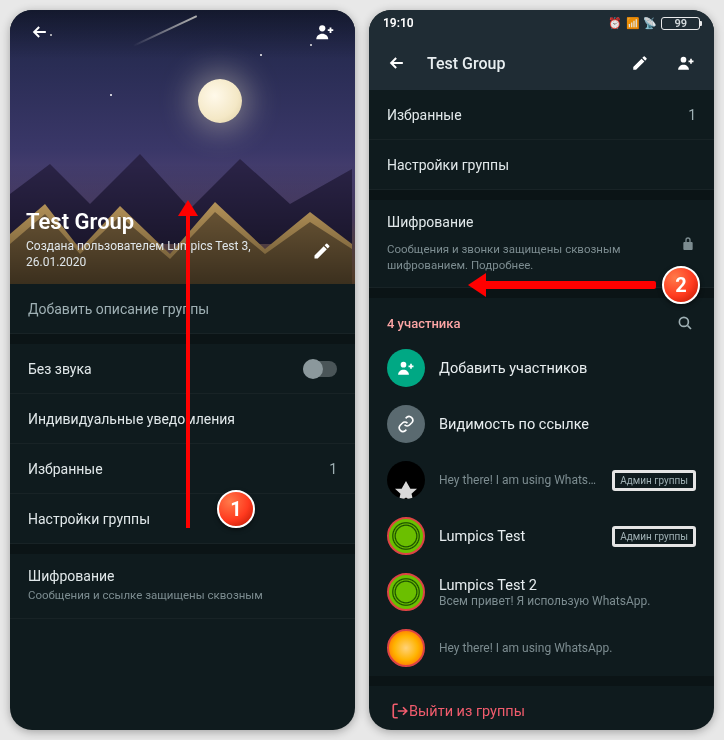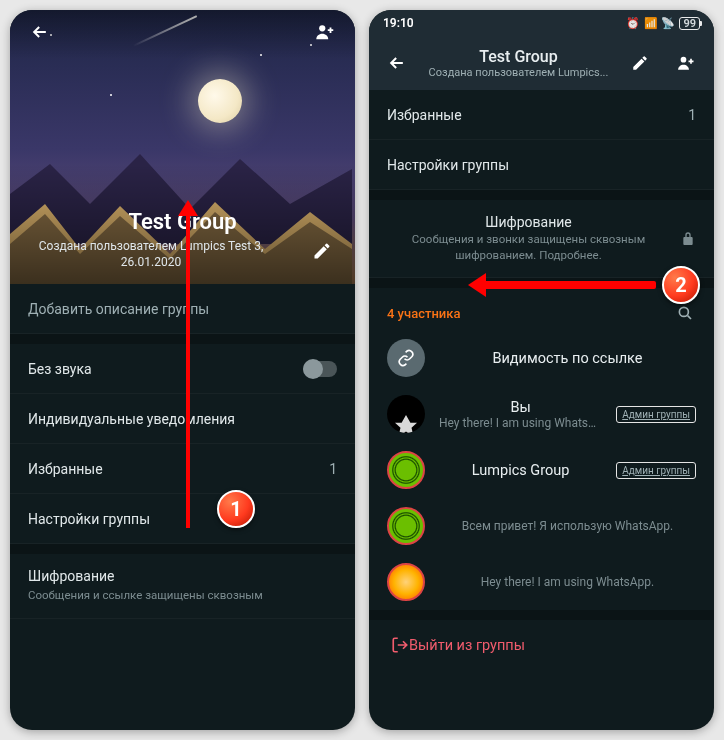--- a/index.html
+++ b/index.html
@@ -15,41 +15,40 @@
   }
   .phone {
     width: 356px;
     height: 720px;
     background: #0f1b1e;
     border-radius: 22px;
     overflow: hidden;
     position: relative;
     color: #e8eef0;
     box-shadow: 0 2px 10px rgba(0,0,0,0.3);
-    text-align: center;
   }
   
   .statusbar {
     height: 26px;
     display: flex;
     align-items: center;
     justify-content: space-between;
     padding: 0 14px;
     font-size: 12px;
     font-weight: 600;
     position: relative;
     z-index: 10;
   }
   .statusbar .time { color: #fff; }
   .status-icons { display: flex; align-items: center; gap: 4px; }
   .status-icons span { font-size: 11px; opacity: 0.9; }
   .battery {
     border: 1px solid #fff;
     border-radius: 3px;
-    padding: 0 3px;
+    padding: 0 12px;
     font-size: 9px;
     line-height: 11px;
     position: relative;
   }
   .battery::after {
     content: "";
     position: absolute;
     right: -3px; top: 3px;
     width: 2px; height: 5px;
     background: #fff;
@@ -158,21 +157,21 @@
     background: #1f2c34;
   }
   .appbar .title-block { flex: 1; }
   .appbar .title { font-size: 16px; font-weight: 500; }
   .appbar .subtitle { font-size: 11px; color: #9fb0b4; }
 
   .section-head {
     display: flex; align-items: center; justify-content: space-between;
     padding: 14px 18px 6px;
   }
-  .section-head .label { color: #f97316; font-size: 13px; font-weight: 500; }
+  .section-head .label { color: #fca5a5; font-size: 13px; font-weight: 500; }
 
   .member {
     display: flex; align-items: center; gap: 14px;
     padding: 9px 18px;
   }
   .avatar {
     width: 38px; height: 38px; border-radius: 50%;
     display: flex; align-items: center; justify-content: center;
     flex: none;
   }
@@ -185,24 +184,23 @@
     clip-path: polygon(50% 0,70% 35%,100% 35%,75% 58%,85% 100%,50% 75%,15% 100%,25% 58%,0 35%,30% 35%);
     opacity:0.85;
   }
   .av-green { background: radial-gradient(circle at 50% 50%, #6bbf00 0%, #6bbf00 40%, #184c00 45%, #6bbf00 50%, #184c00 55%, #6bbf00 60%); border:2px solid #d44; }
   .av-orange { background: radial-gradient(circle at 50% 50%, #ffd27a 0%, #ffb300 50%, #ff8c00 70%); border:2px solid #d44; }
   .member-text { flex: 1; min-width: 0; }
   .member-name { font-size: 14.5px; color: #e8eef0; }
   .member-status { font-size: 12px; color: #7c8c90; white-space: nowrap; overflow: hidden; text-overflow: ellipsis; }
   .admin-tag {
     font-size: 10px; color: #9fb0b4;
-    border: 1px solid #e5e5e5; border-radius: 3px;
+    border: 3px solid #e5e5e5; border-radius: 3px;
     padding: 2px 5px;
     white-space: nowrap;
-    text-decoration: underline;
   }
   .exit-row {
     display: flex; align-items: center; 
     padding: 16px 22px;
     color: #f15c6d;
     font-size: 14.5px;
   }
 
   
   .arrow-up {
@@ -331,21 +329,20 @@
     </div>
   </div>
   <div class="appbar">
     <div class="icon-btn">
       <svg width="20" height="20" viewBox="0 0 24 24" fill="none" stroke="#fff" stroke-width="2.4">
           <path d="M19 12H5M11 18l-6-6 6-6"></path>
         </svg>
     </div>
     <div class="title-block">
       <div class="title">Test Group</div>
-      <div class="subtitle">Создана пользователем Lumpics...</div>
     </div>
     <div class="icon-btn">
       <svg width="18" height="18" viewBox="0 0 24 24" fill="#fff">
           <path d="M3 17.25V21h3.75L17.81 9.94l-3.75-3.75L3 17.25zM20.71 7.04a1 1 0 0 0 0-1.41l-2.34-2.34a1 1 0 0 0-1.41 0l-1.83 1.83 3.75 3.75 1.83-1.83z"></path>
         </svg>
     </div>
     <div class="icon-btn">
       <svg width="20" height="20" viewBox="0 0 24 24" fill="#fff">
           <circle cx="9" cy="8" r="3.4"></circle>
           <path d="M2.5 20c0-3.5 3-6 6.5-6s6.5 2.5 6.5 6"></path>
@@ -358,72 +355,84 @@
     <span>Избранные</span>
     <span style="color:#9fb0b4;">1</span>
   </div>
   <div class="row">
     <span>Настройки группы</span>
   </div>
   <div class="section-gap"></div>
   <div class="row" style="align-items:flex-start;gap:10px;">
     <div style="flex:1;">
       <div>Шифрование</div>
-      <div class="muted-sub" style="margin-top:2px;">Сообщения и звонки защищены сквозным шифрованием. Подробнее.</div>
+      <div class="muted-sub" style="margin-top:12px;">Сообщения и звонки защищены сквозным шифрованием. Подробнее.</div>
     </div>
     <span style="color:#7c8c90;align-self:center;">
       <svg width="16" height="16" viewBox="0 0 24 24" fill="#7c8c90">
           <path d="M12 2a4 4 0 0 0-4 4v3H6.5A1.5 1.5 0 0 0 5 10.5v9A1.5 1.5 0 0 0 6.5 21h11a1.5 1.5 0 0 0 1.5-1.5v-9A1.5 1.5 0 0 0 17.5 9H16V6a4 4 0 0 0-4-4zm-2 4a2 2 0 1 1 4 0v3h-4V6z"></path>
         </svg>
     </span>
   </div>
   <div class="section-gap"></div>
 
   <div class="section-head">
     <span class="label">4 участника</span>
     <span class="icon-btn" style="width:22px;height:22px;">
       <svg width="18" height="18" viewBox="0 0 24 24" fill="none" stroke="#9fb0b4" stroke-width="2.2">
           <circle cx="10.5" cy="10.5" r="6"></circle>
           <path d="M20 20l-4.5-4.5"></path>
         </svg>
     </span>
   </div>
 
+  <div class="member">
+    <div class="avatar av-teal">
+      <svg width="20" height="20" viewBox="0 0 24 24" fill="#fff">
+          <circle cx="9" cy="8" r="3.4"></circle>
+          <path d="M2.5 20c0-3.5 3-6 6.5-6s6.5 2.5 6.5 6"></path>
+          <path d="M18 7v6M15 10h6" stroke="#fff" stroke-width="2" fill="none"></path>
+        </svg>
+    </div>
+    <div class="member-text">
+        <div class="member-name">Добавить участников</div>
+      </div>
+  </div>
 
   <div class="member">
     <div class="avatar av-gray">
       <svg width="18" height="18" viewBox="0 0 24 24" fill="none" stroke="#fff" stroke-width="2.2">
           <path d="M10 13a5 5 0 0 0 7 0l3-3a5 5 0 0 0-7-7l-1.5 1.5M14 11a5 5 0 0 0-7 0l-3 3a5 5 0 0 0 7 7l1.5-1.5"></path>
         </svg>
     </div>
     <div class="member-text">
         <div class="member-name">Видимость по ссылке</div>
       </div>
   </div>
 
   <div class="member">
     <div class="avatar av-black"></div>
     <div class="member-text">
-      <div class="member-name">Вы</div>
       <div class="member-status">Hey there! I am using WhatsApp.</div>
     </div>
     <span class="admin-tag">Админ группы</span>
   </div>
 
   <div class="member">
     <div class="avatar av-green"></div>
     <div class="member-text">
-      <div class="member-name">Lumpics Group</div>
+      <div class="member-name">Lumpics Test</div>
     </div>
     <span class="admin-tag">Админ группы</span>
   </div>
 
   <div class="member">
     <div class="avatar av-green"></div>
     <div class="member-text">
+      <div class="member-name">Lumpics Test 2</div>
       <div class="member-status">Всем привет! Я использую WhatsApp.</div>
     </div>
   </div>
 
   <div class="member">
     <div class="avatar av-orange"></div>
     <div class="member-text">
       <div class="member-status">Hey there! I am using WhatsApp.</div>
     </div>
   </div>

